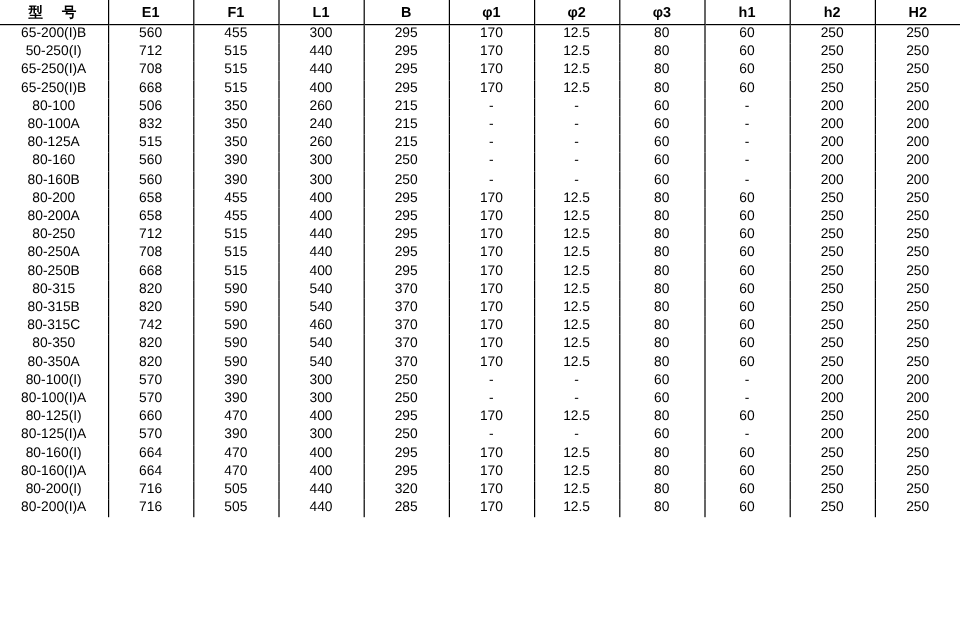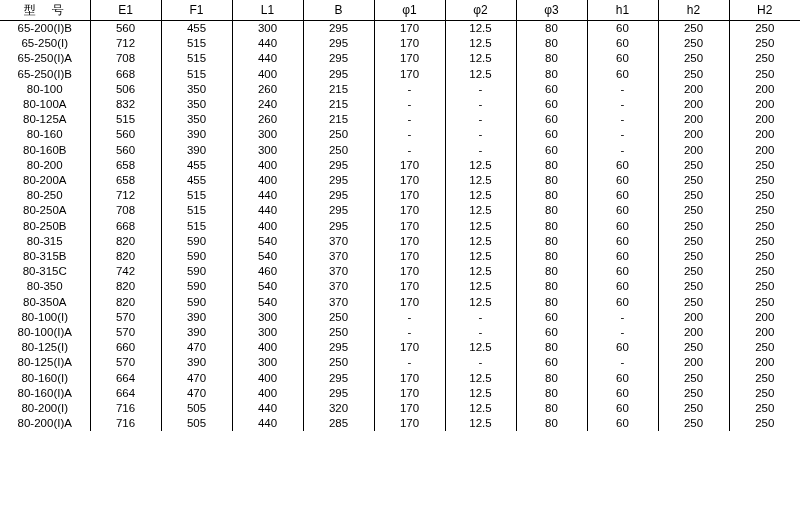--- a/index.html
+++ b/index.html
@@ -24,21 +24,21 @@
     vertical-align: middle;
     font-size: 11.5px;
     color: #000000;
     padding: 0;
     height: 15.2px;
     line-height: 15.2px;
     white-space: nowrap;
     overflow: hidden;
   }
   table.spec-table thead th {
-    font-weight: normal;
+    font-weight: bold;
     font-size: 12px;
     height: 20px;
     line-height: 20px;
     border-bottom: 1px solid #000000;
   }
   table.spec-table thead th.model-head {
     letter-spacing: 2px;
   }
   
   table.spec-table th + th,
@@ -89,21 +89,21 @@
         <td>300</td>
         <td>295</td>
         <td>170</td>
         <td>12.5</td>
         <td>80</td>
         <td>60</td>
         <td>250</td>
         <td>250</td>
       </tr>
       <tr>
-        <td>65-250(I)</td>
+        <td>50-250(I)</td>
         <td>712</td>
         <td>515</td>
         <td>440</td>
         <td>295</td>
         <td>170</td>
         <td>12.5</td>
         <td>80</td>
         <td>60</td>
         <td>250</td>
         <td>250</td>

